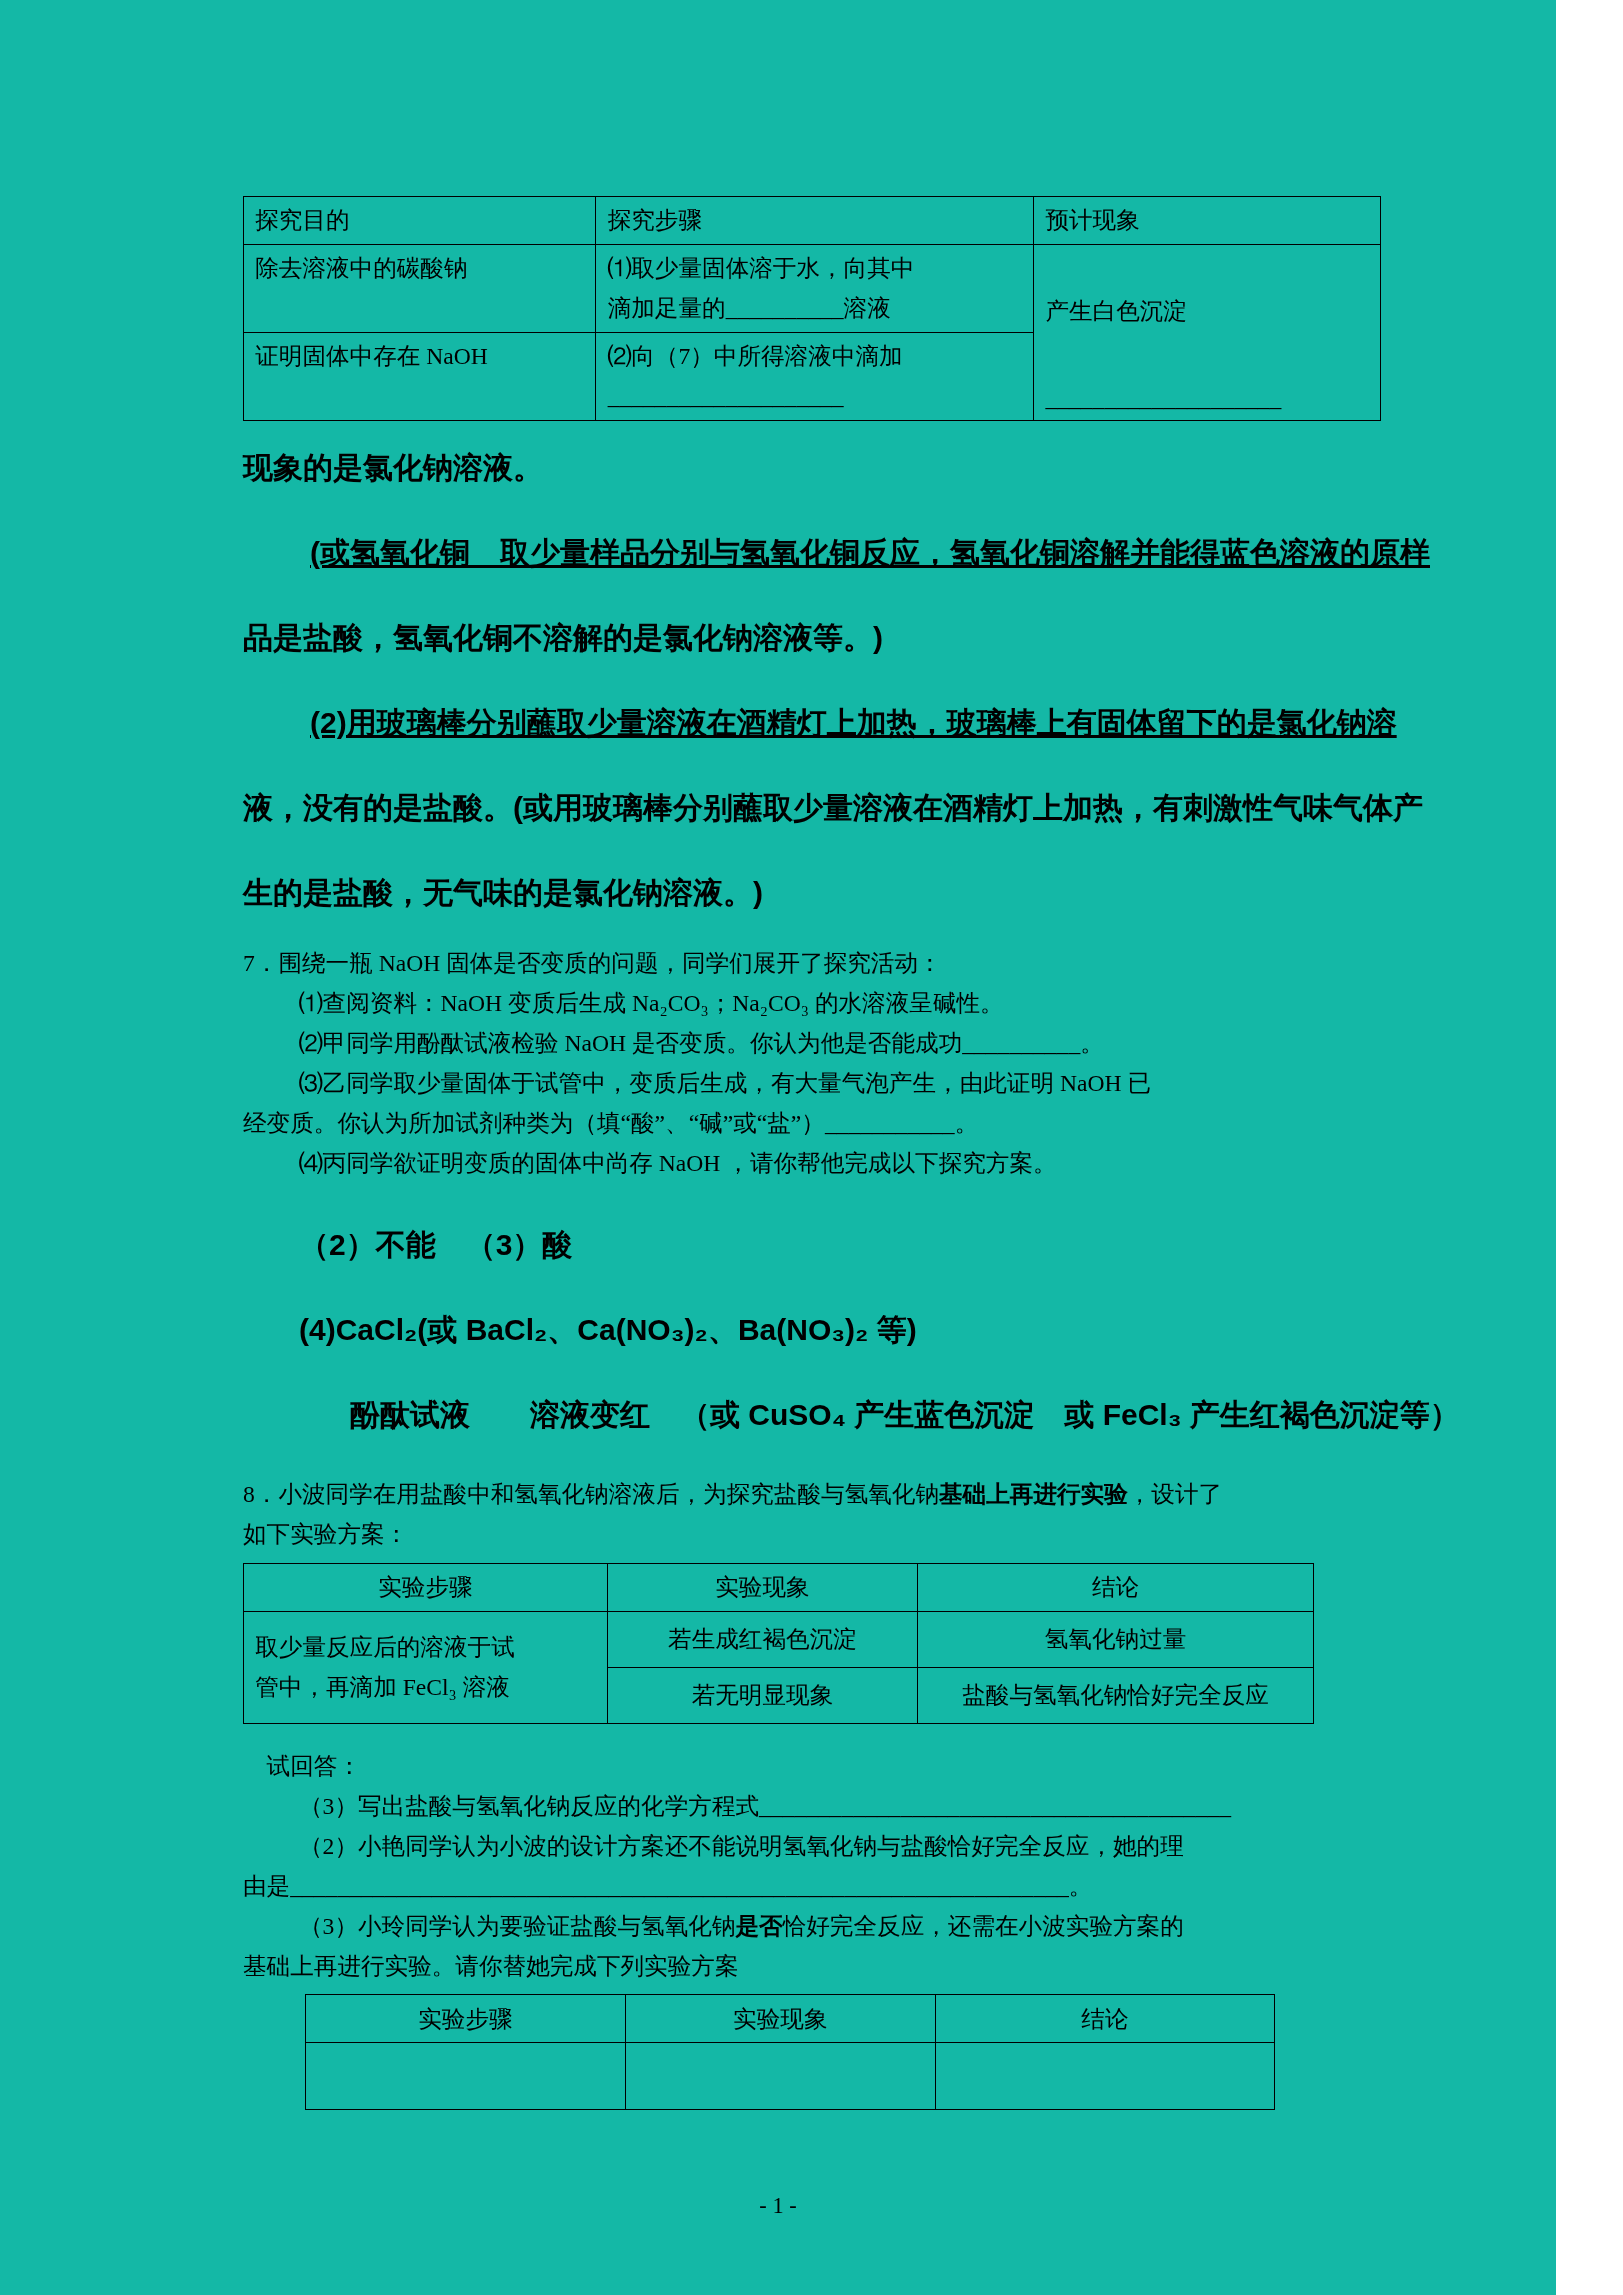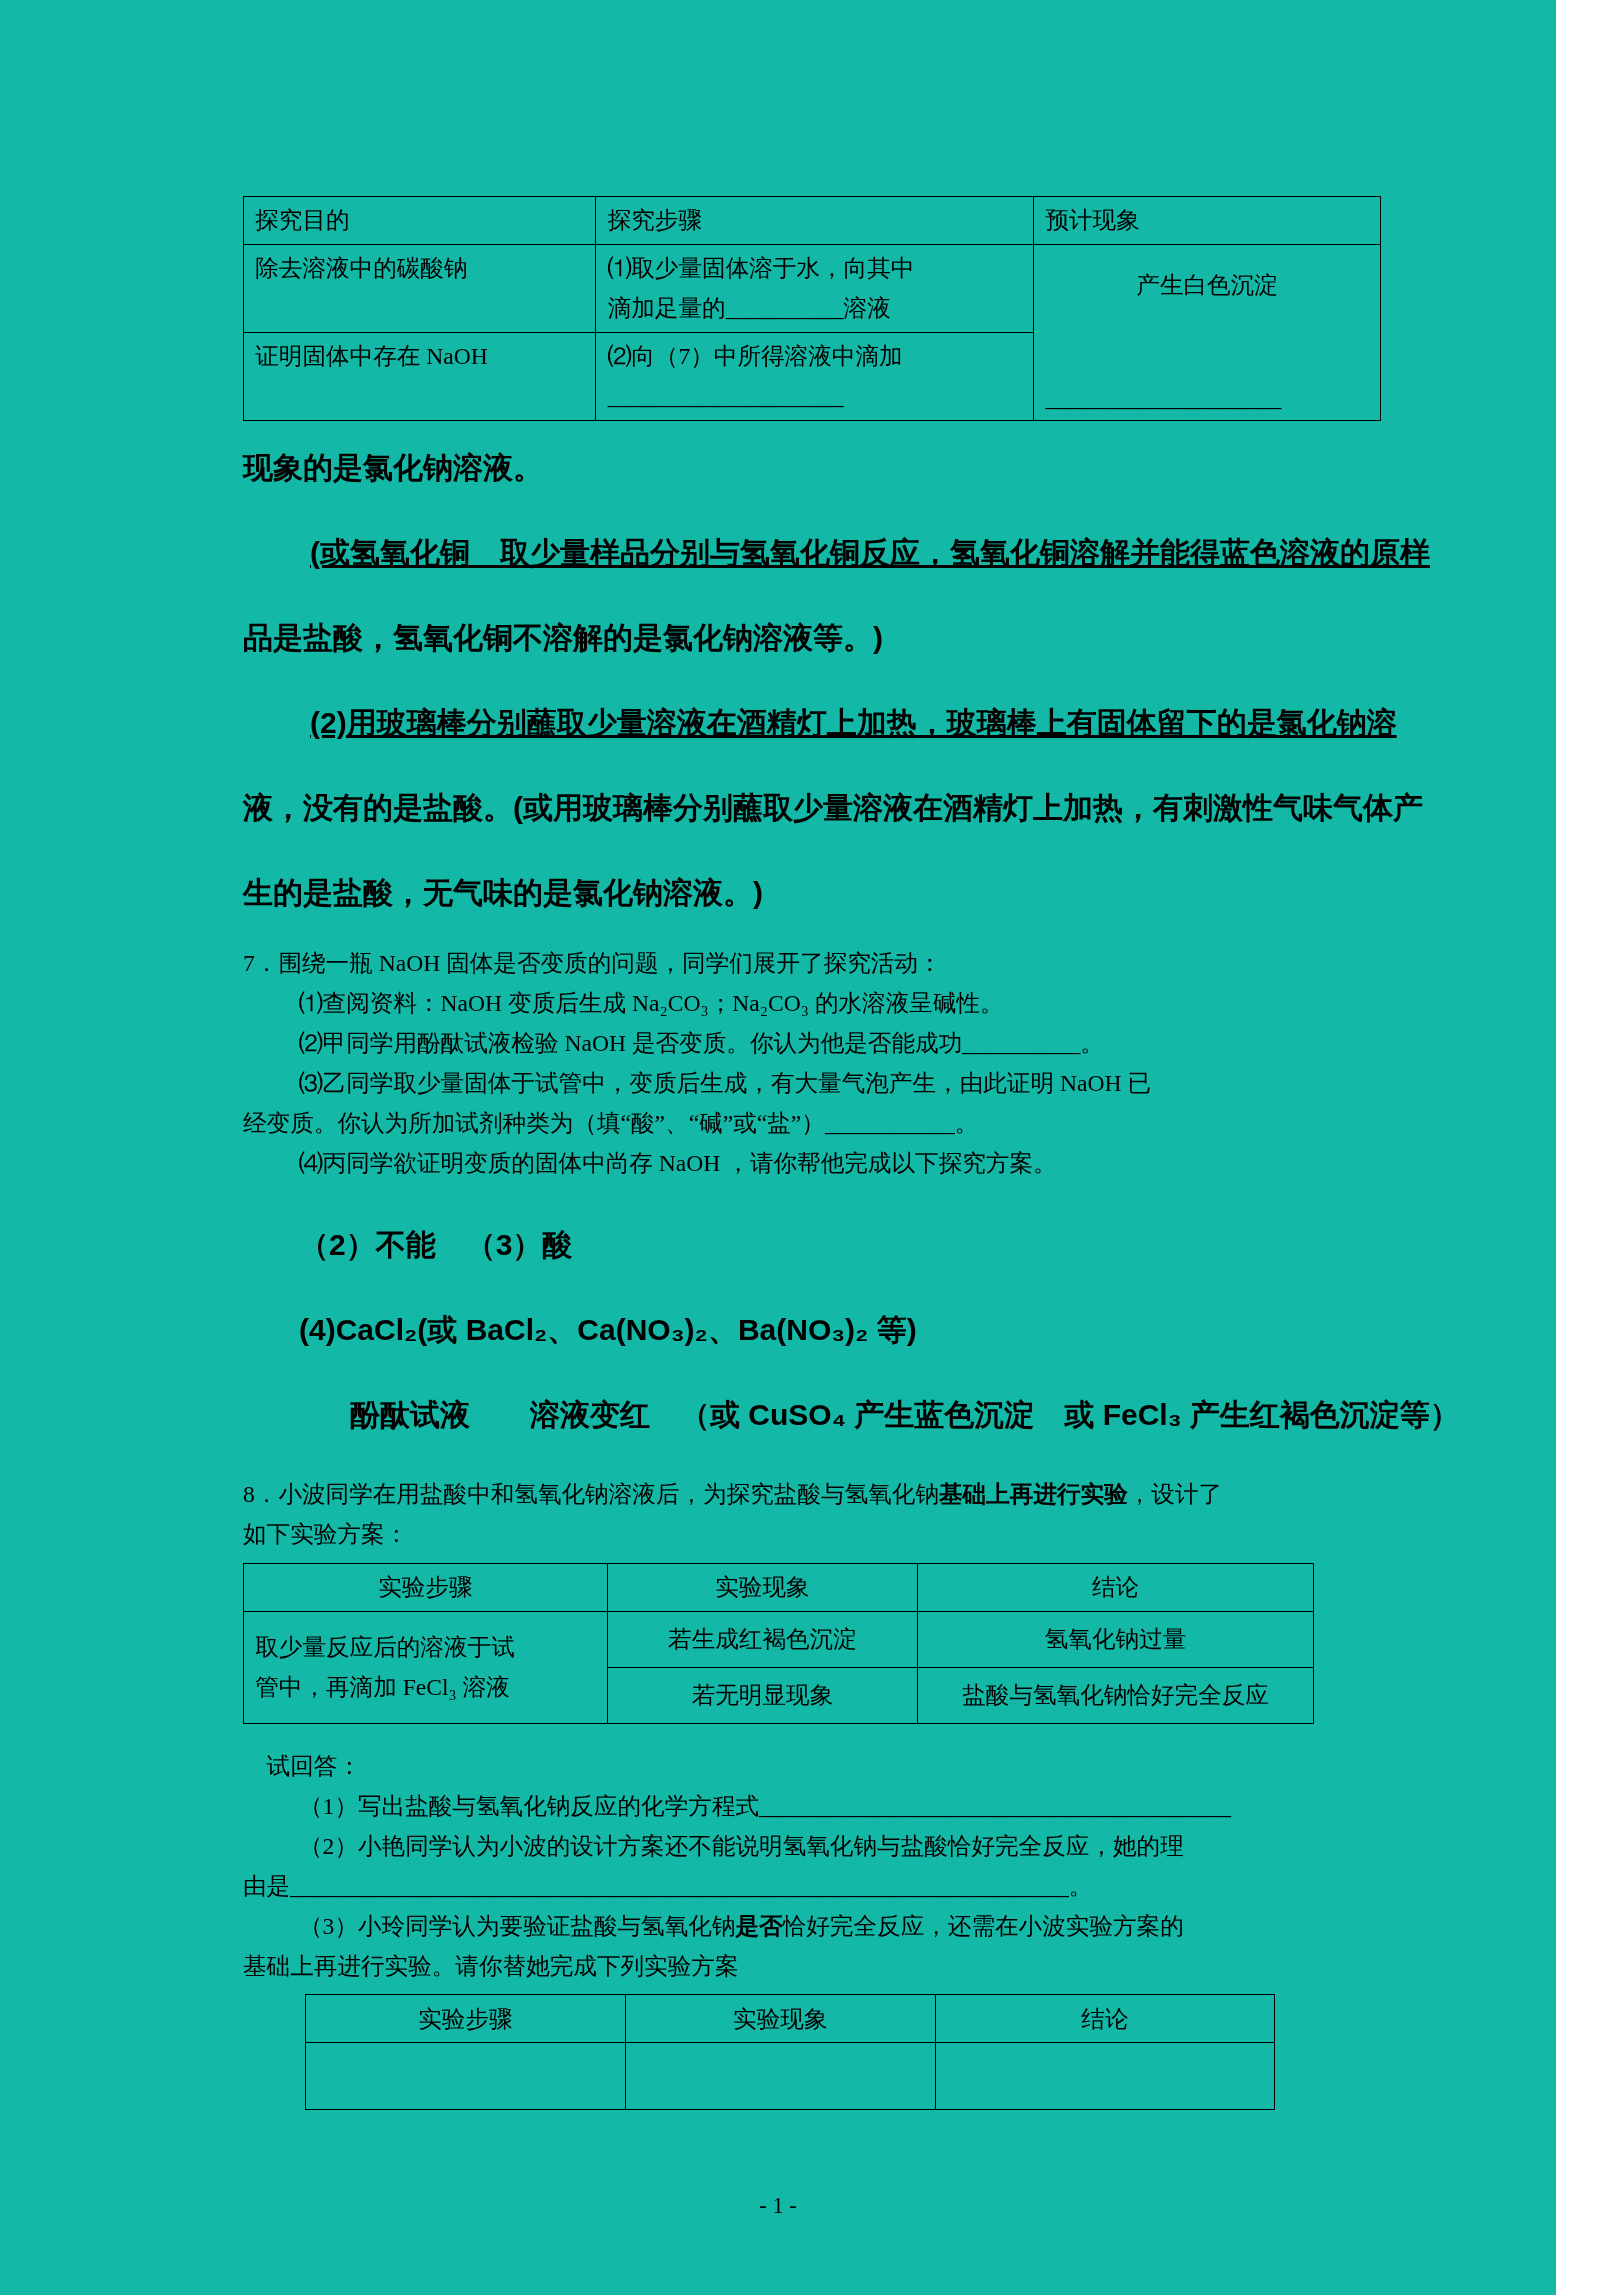--- a/index.html
+++ b/index.html
@@ -15,21 +15,21 @@
   .ind3 { padding-left:67px;text-decoration:underline; }
   .ind4 { padding-left:107px; }
   .ans { font-family:"Liberation Sans","DejaVu Sans",sans-serif; font-weight:700; font-size:30px; }
   .ans .line { line-height:85px; }
   .inline-bold { font-family:"Liberation Sans","DejaVu Sans",sans-serif; font-weight:700; }
   table { border-collapse:collapse; table-layout:fixed; }
   td { border:1.7px solid #000; padding:3.4px 11.2px; font-size:23.6px; line-height:40px; vertical-align:top; font-weight:normal; }
   .t1 { width:100%; }
   .t1 td.hd { height:48px; }
   .t1 td.phen { position:relative; }
-  .t1 .phen-text { margin-top:17px;text-align:center; }
+  .t1 .phen-text { margin-top:43px; }
   .t1 .phen-blank { position:absolute; left:11.2px; bottom:1.1px; }
   .ans-top { margin-top:4.5px; }
   .q7 { margin-top:7.9px; }
   .ans7 { margin-top:19px; }
   .q8 { margin-top:17px; }
   .t2 { width:1071px; margin-top:9px; }
   .t2 td { text-align:center; }
   .t2 td.hd { height:48px; vertical-align:middle; padding:1.1px 11.2px; }
   .t2 td.datarow { height:56px; vertical-align:middle; padding:1.1px 11.2px; }
   .t2 td.stepcell { text-align:left; vertical-align:middle; }
@@ -130,21 +130,21 @@
         </tr>
         <tr>
           <td class="datarow">若无明显现象</td>
           <td class="datarow">盐酸与氢氧化钠恰好完全反应</td>
         </tr>
       </tbody>
     </table>
 
     <div class="followup">
       <div class="line ind1">试回答：</div>
-      <div class="line ind2">（1）写出盐酸与氢氧化钠反应的化学方程式________________________________________</div>
+      <div class="line ind2">（3）写出盐酸与氢氧化钠反应的化学方程式________________________________________</div>
       <div class="line ind2">（2）小艳同学认为小波的设计方案还不能说明氢氧化钠与盐酸恰好完全反应，她的理</div>
       <div class="line"><span>由是</span><span>__________________________________________________________________</span><span>。</span></div>
       <div class="line ind2"><span>（3）小玲同学认为要验证盐酸与氢氧化钠</span><span class="inline-bold">是否</span><span>恰好完全反应，还需在小波实验方案的</span></div>
       <div class="line">基础上再进行实验。请你替她完成下列实验方案</div>
     </div>
 
     <table class="t3">
       <colgroup>
           <col style="width:33%">
           <col style="width:32%">

